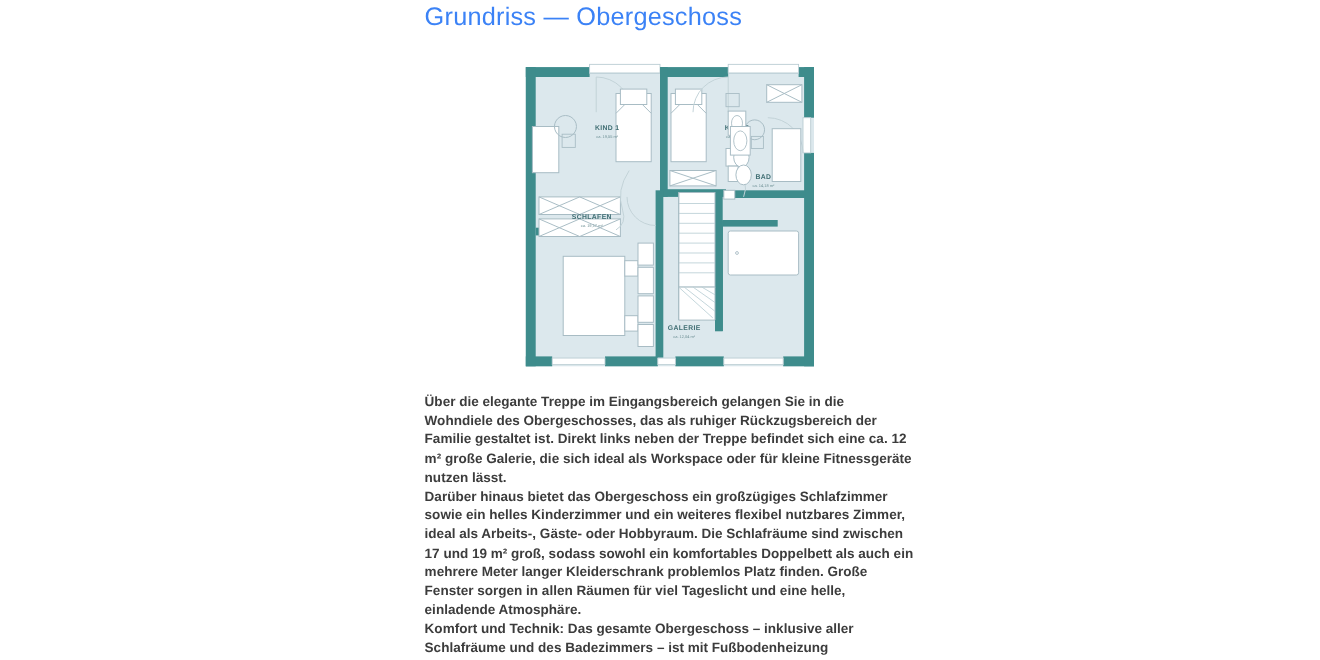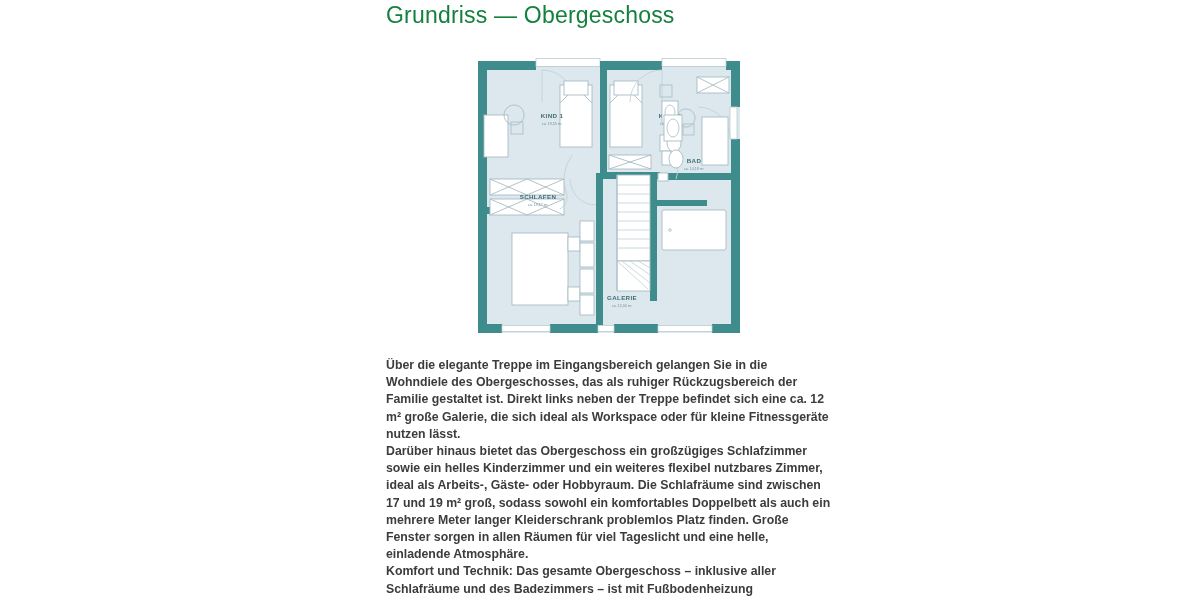--- a/index.html
+++ b/index.html
@@ -22,21 +22,21 @@
   }
   .content {
     position: absolute;
     left: 386px;
     top: 0;
     width: 446px;
   }
   .page-title {
     font-size: 23px;
     font-weight: 400;
-    color: #15803d;
+    color: #3b82f6;
     letter-spacing: 0.2px;
     margin: 0;
     padding-top: 0px;
     line-height: 30px;
   }
   .plan-wrap {
     margin-top: 25px;
     display: flex;
     justify-content: center;
   }

